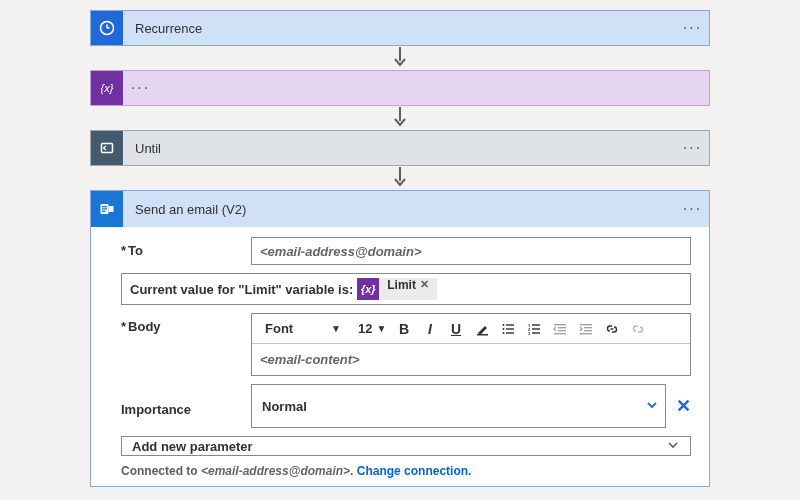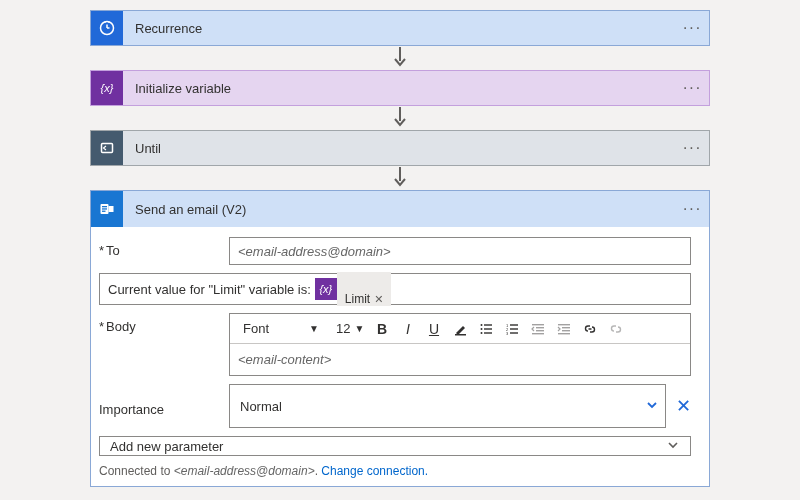--- a/index.html
+++ b/index.html
@@ -41,21 +41,21 @@
   .arrow svg { display: block; }
   .expanded-card {
     border: 1px solid #8aa8d6;
     background: #fff;
   }
   .expanded-header {
     display: flex; align-items: center;
     background: #cfe0f7;
     height: 36px;
   }
-  .body-area { padding: 10px 18px 8px 8px; }
+  .body-area { padding: 10px 18px 8px 30px; font-weight: bold; }
   .field-row { display: flex; align-items: flex-start; margin-bottom: 8px; }
   .field-label { width: 130px; padding-top: 6px; font-size: 13px; color: #323130; }
   .req { color: #323130; }
   .req::before { content: "*"; color: #323130; margin-right:2px;}
   .field-control { flex: 1; }
   .textbox {
     border: 1px solid #8a8886;
     min-height: 28px;
     padding: 4px 8px;
     font-size: 13px;
@@ -70,23 +70,23 @@
   }
   .token-iconbox {
     width: 22px; height: 22px;
     background: #7030a0;
     color:#fff;
     display:flex; align-items:center; justify-content:center;
     font-size: 11px; font-style:italic;
   }
   .token-label {
     background: #edebe9;
-    height: 34px;
+    height: 22px;
     padding: 0 8px;
-    display:flex; align-items:flex-end;
+    display:flex; align-items:flex-start;
     font-size: 12px;
   }
   .token-x { margin-left:4px; cursor:pointer; font-size:11px; color:#605e5c;}
   .rte-box { border:1px solid #8a8886; }
   .toolbar {
     display:flex; align-items:center;
     border-bottom: 1px solid #c8c6c4;
     height: 30px;
     padding: 0 4px;
     gap: 2px;
@@ -150,21 +150,20 @@
 
   <div class="arrow">
     <svg width="16" height="22" viewBox="0 0 16 22">
         <line x1="8" y1="0" x2="8" y2="14" stroke="#605e5c" stroke-width="2"></line>
         <polyline points="3,12 8,18 13,12" fill="none" stroke="#605e5c" stroke-width="2"></polyline>
       </svg>
   </div>
 
   <div class="step step-purple">
     <div class="step-icon icon-purple" style="font-style:italic;font-size:11px;">{x}</div>
-    <div class="step-title">Initialize variable</div>
     <div class="step-actions">···</div>
   </div>
 
   <div class="arrow">
     <svg width="16" height="22" viewBox="0 0 16 22">
         <line x1="8" y1="0" x2="8" y2="14" stroke="#605e5c" stroke-width="2"></line>
         <polyline points="3,12 8,18 13,12" fill="none" stroke="#605e5c" stroke-width="2"></polyline>
       </svg>
   </div>
 

